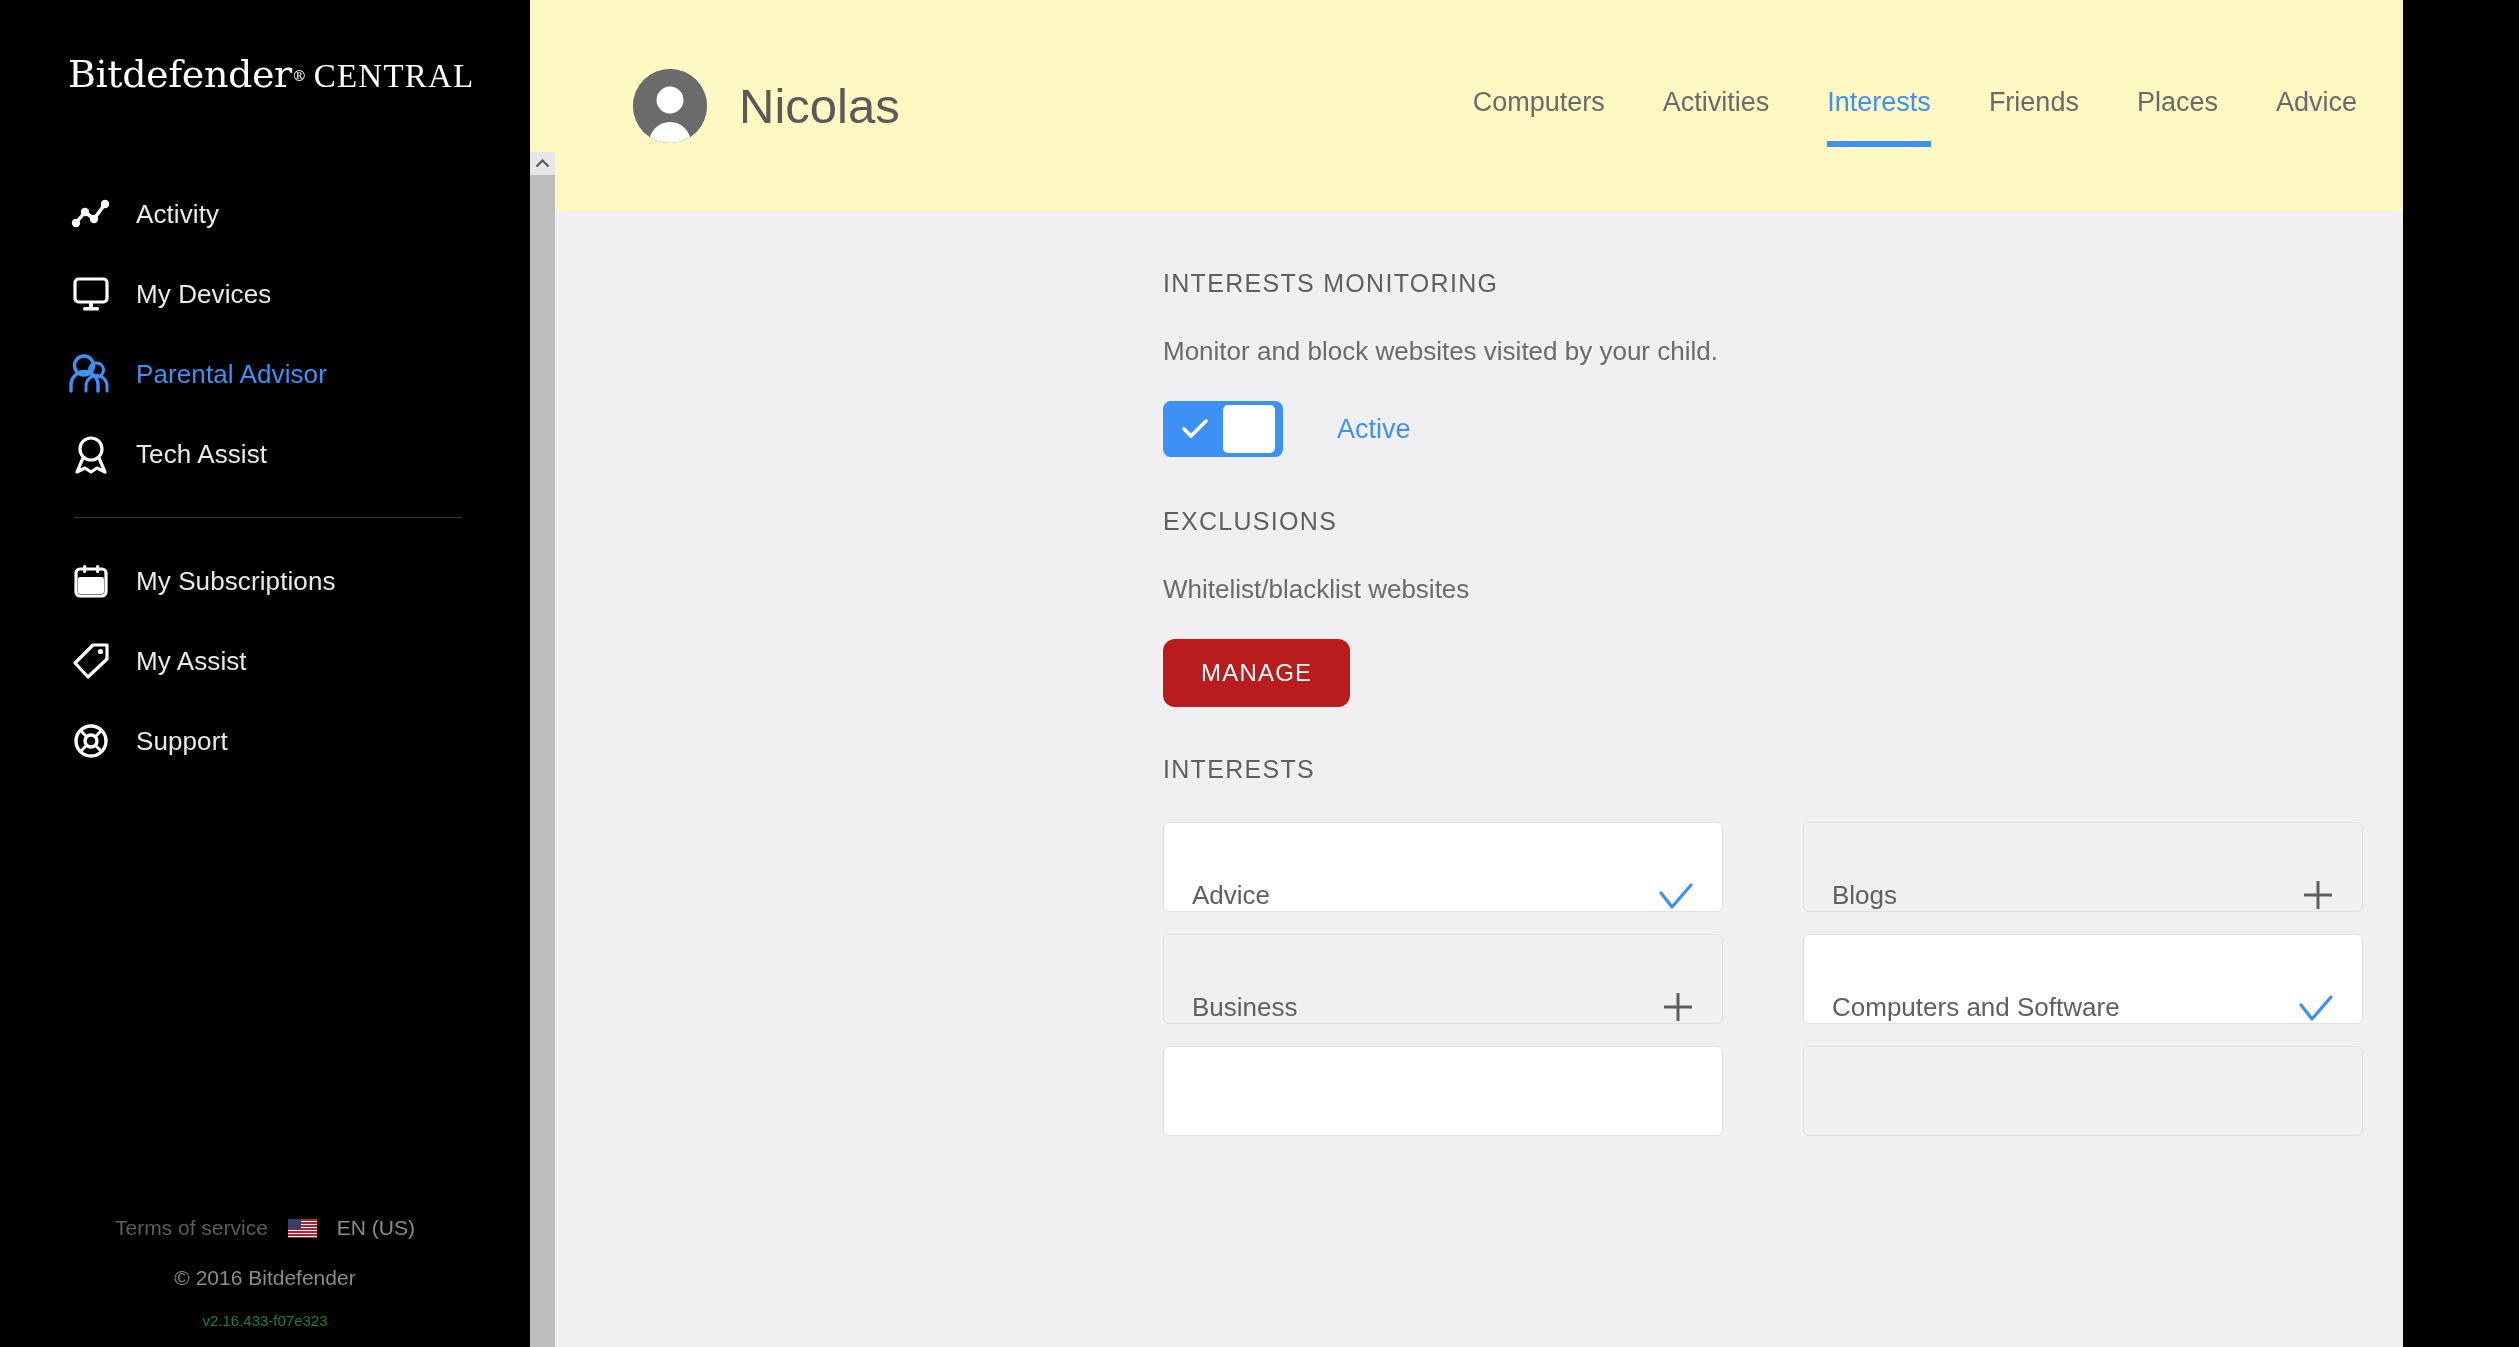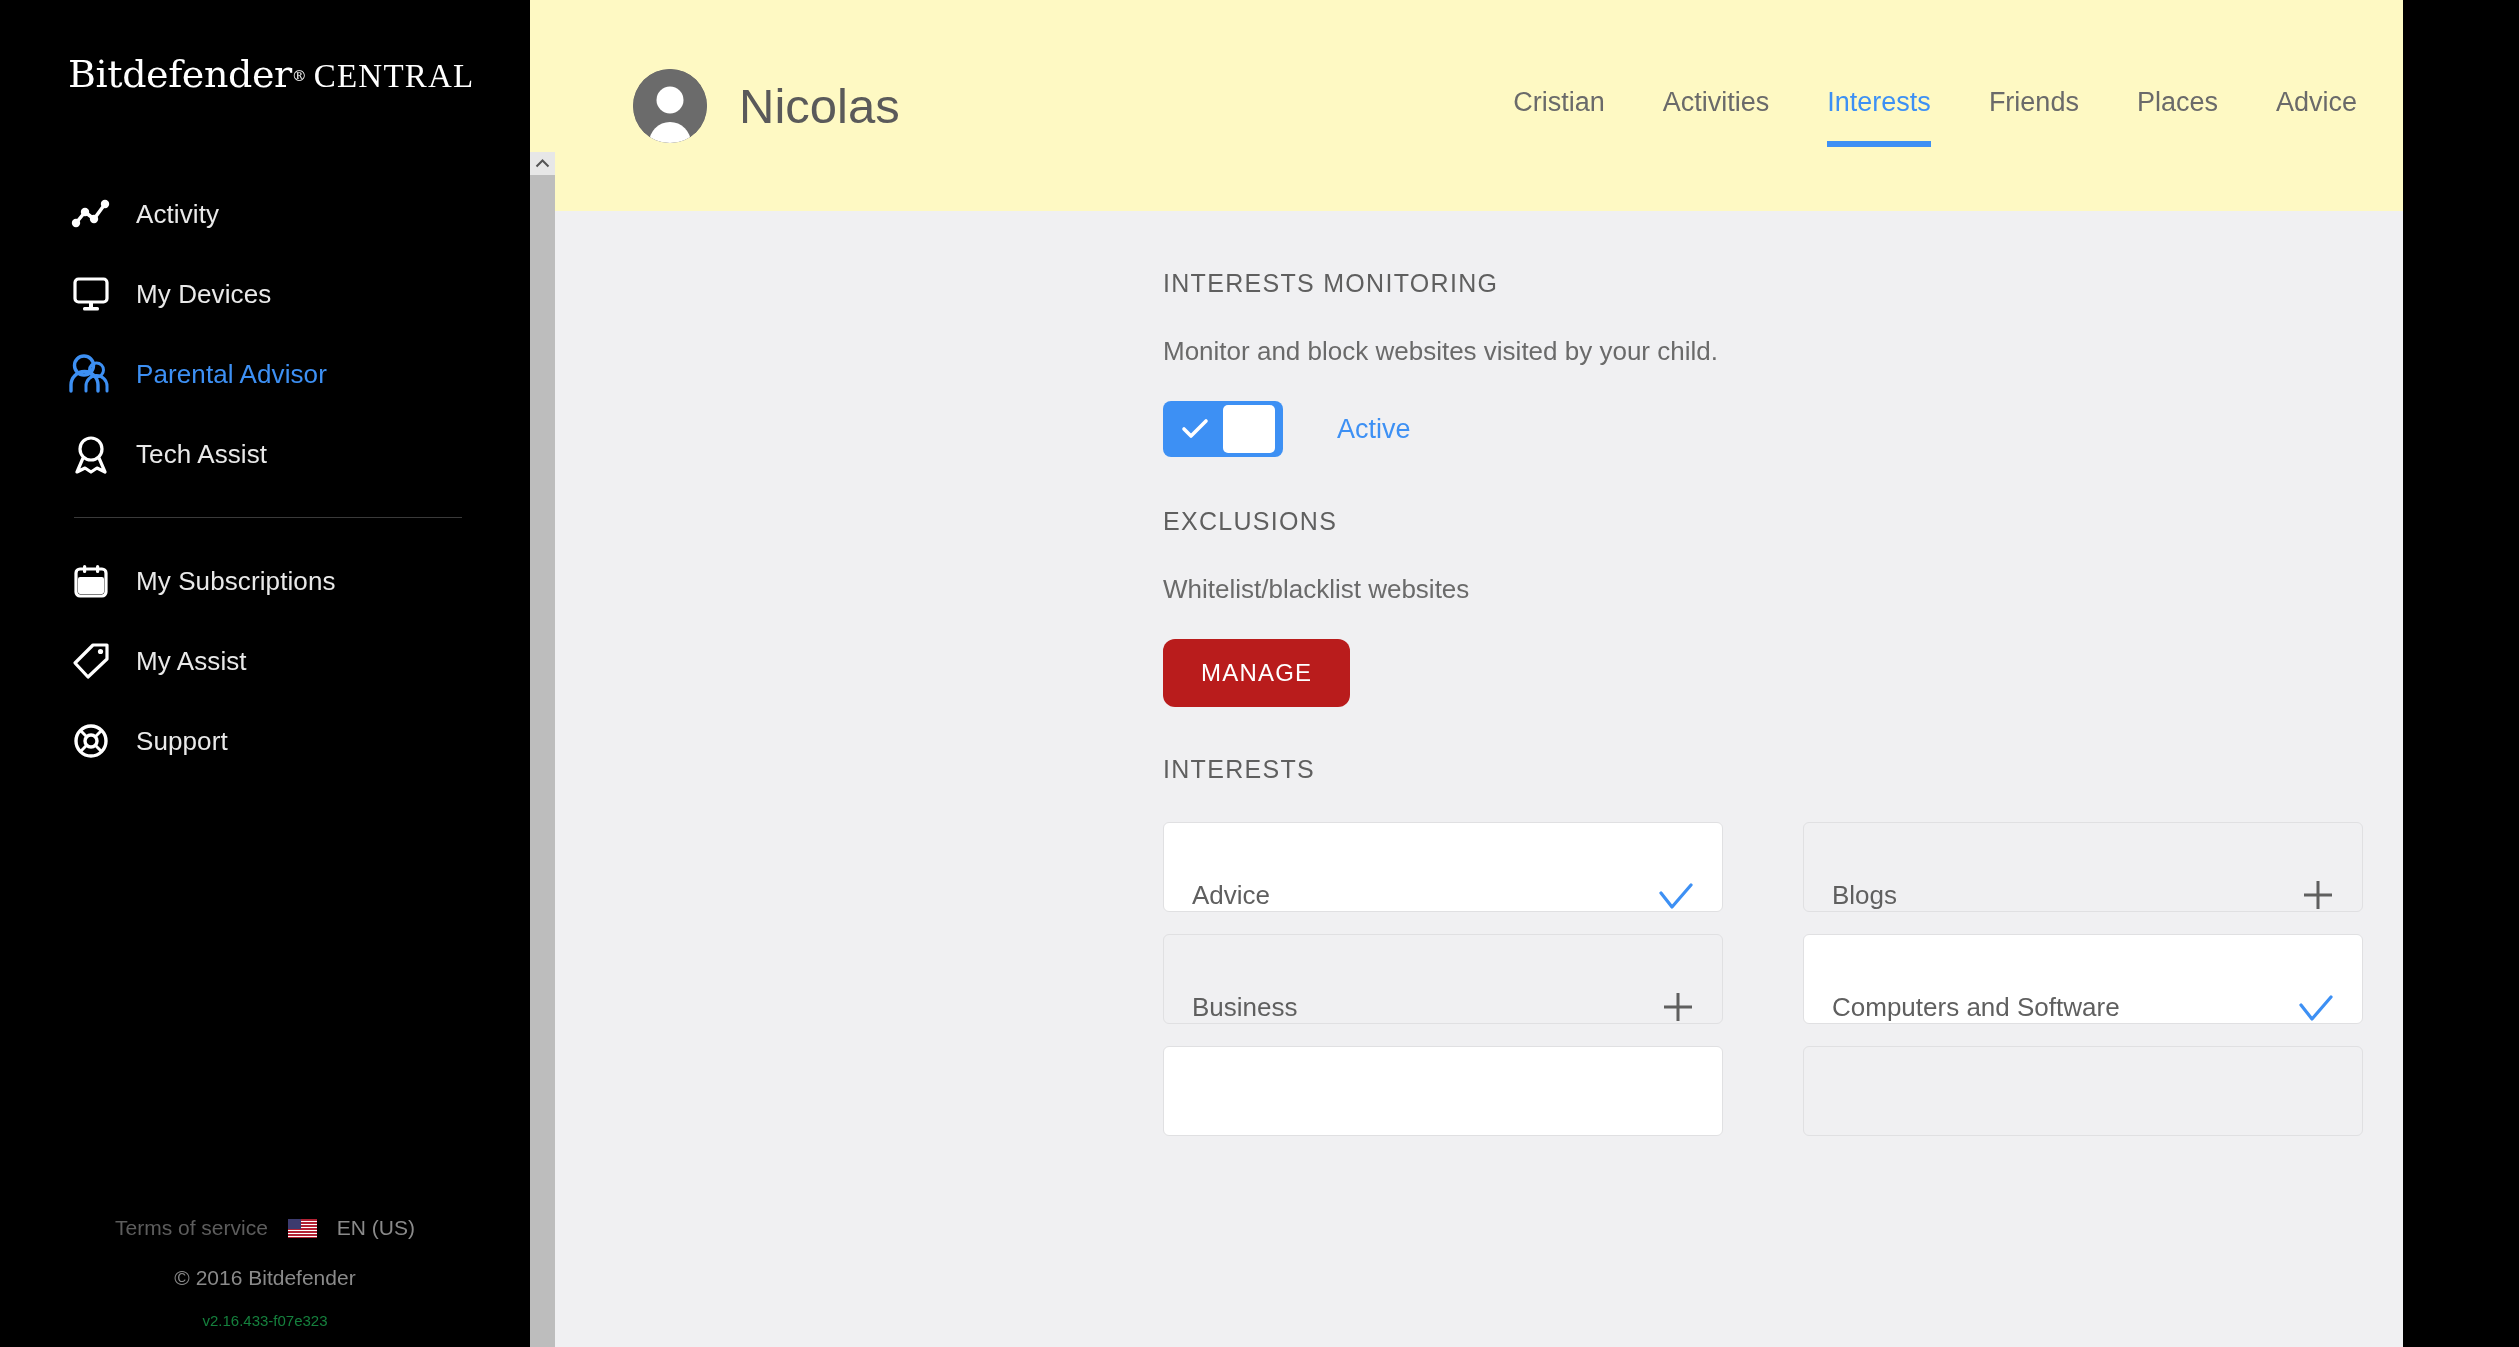--- a/index.html
+++ b/index.html
@@ -408,21 +408,21 @@
       <span class="avatar-profile">
         <svg width="74" height="74" viewBox="0 0 74 74">
           <circle cx="37" cy="37" r="37" fill="#6b6b6b"></circle>
           <circle cx="37" cy="31" r="13.5" fill="#ffffff"></circle>
           <path d="M16 74 a21 21 0 0 1 42 0 Z" fill="#ffffff"></path>
         </svg>
       </span>
       <span class="profile-name">Nicolas</span>
 
       <nav class="tabs">
-        <span class="tab">Cristian</span>
+        <span class="tab">Computers</span>
         <span class="tab">Activities</span>
         <span class="tab active">Interests</span>
         <span class="tab">Friends</span>
         <span class="tab">Places</span>
         <span class="tab">Advice</span>
       </nav>
     </div>
 
     <div class="content">
 

